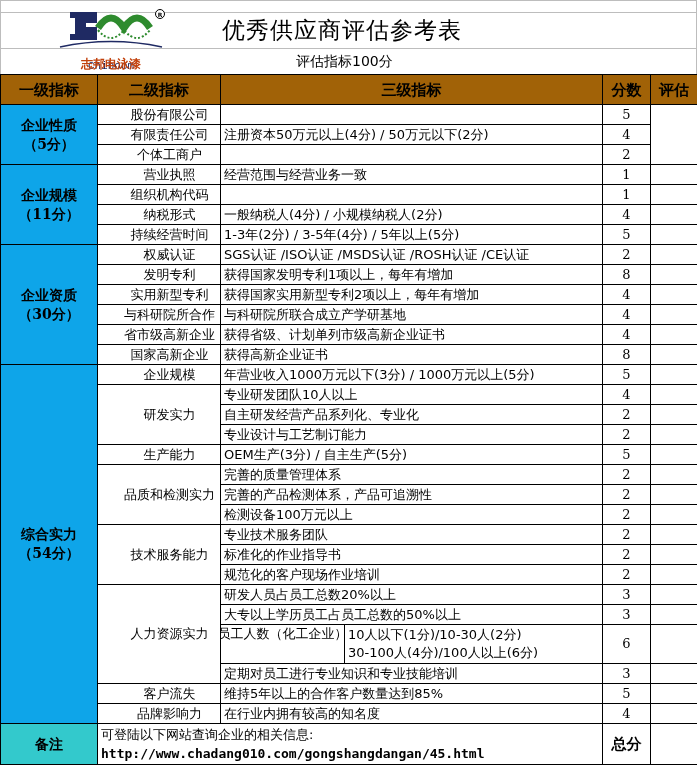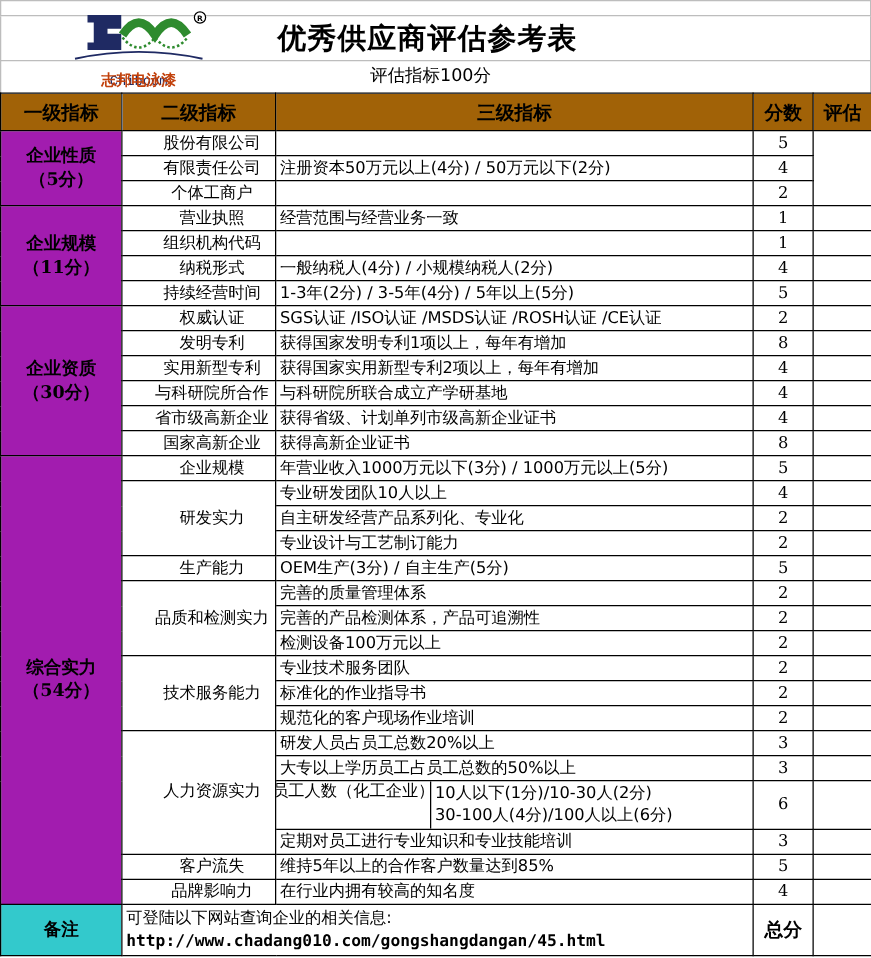--- a/index.html
+++ b/index.html
@@ -1,28 +1,28 @@
 <!DOCTYPE html>
 <html><head>
 <meta charset="utf-8">
 <style>
   html,body{margin:0;padding:0;background:#fff;}
   body{width:697px;height:766px;overflow:hidden;position:relative;font-family:"DejaVu Sans","Liberation Sans",sans-serif;color:#000;}
   .topstrip{position:absolute;left:0;top:0;width:697px;height:13px;border:1px solid #bdbdbd;box-sizing:border-box;}
   .header{position:absolute;left:0;top:13px;width:697px;height:35px;border-left:1px solid #bdbdbd;border-right:1px solid #bdbdbd;box-sizing:border-box;}
   .subheader{position:absolute;left:0;top:48px;width:697px;height:26px;border:1px solid #bdbdbd;border-bottom:none;box-sizing:border-box;}
-  .title{position:absolute;left:222px;top:13px;font-family:"DejaVu Serif","Liberation Serif",serif;font-size:23px;line-height:35px;letter-spacing:1px;font-weight:bold;}
+  .title{position:absolute;left:222px;top:13px;font-family:"DejaVu Serif","Liberation Serif",serif;font-size:23px;line-height:35px;letter-spacing:1px;}
   .subtitle{position:absolute;left:296px;top:48px;font-size:14px;line-height:26px;}
   .logo{position:absolute;left:56px;top:8px;width:110px;height:64px;}
   .logo .chiboom{position:absolute;left:0;width:110px;top:36px;text-align:center;font-family:Liberation Mono, monospace;font-size:11px;color:#1f2a63;margin-top:16px;}
   .logo .cn{position:absolute;left:0;width:110px;top:48px;text-align:center;font-family:"DejaVu Sans",sans-serif;font-size:12px;font-weight:bold;color:#c2410c;}
   table{position:absolute;left:0;top:74px;border-collapse:collapse;table-layout:fixed;width:697px;}
   td,th{border:1px solid #000;padding:0 3px;height:19px;font-size:13px;line-height:18px;white-space:nowrap;overflow:hidden;}
   th{background:#a16207;font-weight:bold;font-size:15px;height:29px;text-align:center;font-family:"DejaVu Serif",serif;}
-  td.l1{background:#a21caf;text-align:center;font-weight:bold;font-size:14px;line-height:19px;font-family:"DejaVu Serif",serif;white-space:normal;}
+  td.l1{background:#0ea5e9;text-align:center;font-weight:bold;font-size:14px;line-height:19px;font-family:"DejaVu Serif",serif;white-space:normal;}
   td.l2{text-align:center;padding-left:24px;}
   td.l3{text-align:left;}
   td.score{text-align:center;font-family:"DejaVu Serif",serif;}
   td.eval{}
   td.inner{padding:0;}
   .inner-wrap{display:flex;height:38px;}
   .inner-left{width:123px;border-right:1px solid #000;text-align:center;display:flex;justify-content:center;line-height:18px;}
   .inner-right{flex:1;padding-left:3px;display:flex;flex-direction:column;justify-content:center;line-height:18px;}
   td.note-label{background:#33c9cc;text-align:center;font-weight:bold;font-size:14px;font-family:"DejaVu Serif",serif;}
   td.note-text{line-height:19px;}

